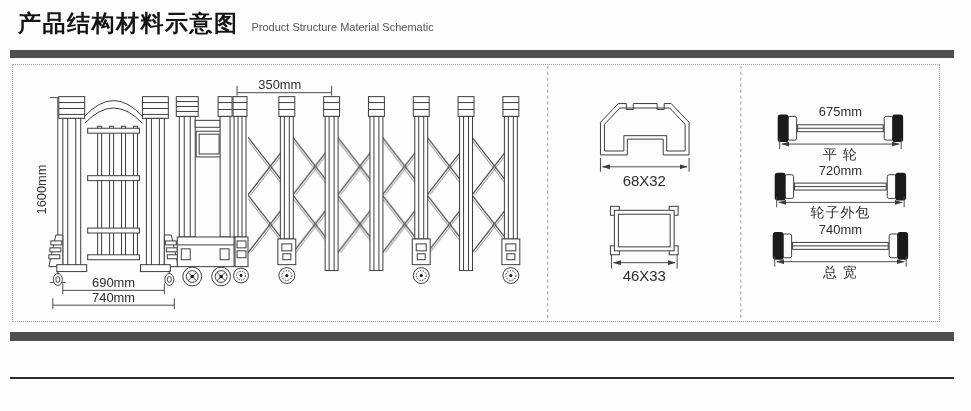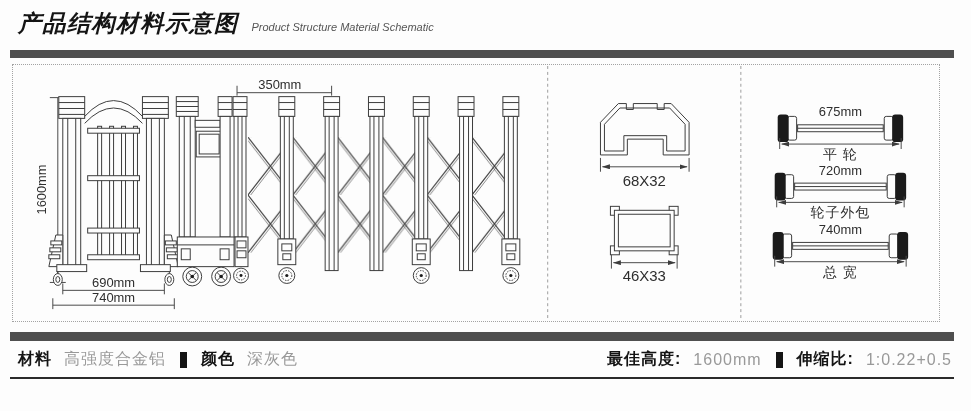--- a/index.html
+++ b/index.html
@@ -1,21 +1,21 @@
 <!DOCTYPE html>
 <html style="--bar: #4f4f4f; --line: #3c3c3c; --muted_text: #999999; --ink: #141414;"><head>
 <meta charset="utf-8">
 <style>
   :root{
     --bar:#4f4f4f; --line:#3c3c3c; --muted_text:#999999; --ink:#141414;
   }
   html,body{margin:0;padding:0;background:#fff;}
   .page{position:relative;width:971px;height:411px;background:#fdfdfd;
         font-family:"Liberation Sans","DejaVu Sans",sans-serif;overflow:hidden;}
-  .header{position:absolute;left:18px;top:8px;display:flex;align-items:baseline;gap:13px;white-space:nowrap;font-style:italic;}
+  .header{position:absolute;left:18px;top:8px;display:flex;align-items:baseline;gap:13px;white-space:nowrap;}
   .title-cn{font-size:23px;font-weight:bold;color:var(--ink);letter-spacing:1.5px;}
   .title-en{font-size:11px;color:#555;}
   .bar-top{position:absolute;left:10px;top:50px;width:944px;height:8px;background:var(--bar);}
   .diagram-box{position:absolute;left:12px;top:64px;width:928px;height:258px;border:1px dotted #a3a3a3;box-sizing:border-box;background:#fdfdfd;}
   .diagram-box svg{display:block;width:100%;height:100%;}
   .bar-mid{position:absolute;left:10px;top:332px;width:944px;height:9px;background:var(--bar);}
   .footer{position:absolute;left:10px;top:341px;width:944px;height:37px;display:flex;align-items:center;justify-content:space-between;font-size:16px;white-space:nowrap;}
   .fgroup{display:flex;align-items:center;}
   .f-left{padding-left:8px;}
   .f-right{padding-right:2px;}
@@ -313,32 +313,16 @@
         <line class="dimln" x1="777" y1="257" x2="777" y2="268"></line>
         <line class="dimln" x1="909" y1="257" x2="909" y2="268"></line>
         <line class="dimln" x1="779" y1="263" x2="907" y2="263" marker-start="url(#ah)" marker-end="url(#ah)"></line>
         <text class="ctxt" x="843" y="278" text-anchor="middle">总 宽</text>
       </g>
     </svg>
   </div>
 
   <div class="bar-mid"></div>
 
-  <div class="footer">
-    <div class="fgroup f-left">
-      <span class="flabel">材料</span>
-      <span class="fvalue">高强度合金铝</span>
-      <span class="fsep"></span>
-      <span class="flabel">颜色</span>
-      <span class="fvalue">深灰色</span>
-    </div>
-    <div class="fgroup f-right">
-      <span class="flabel">最佳高度:</span>
-      <span class="fvalue">1600mm</span>
-      <span class="fsep"></span>
-      <span class="flabel">伸缩比:</span>
-      <span class="fvalue">1:0.22+0.5</span>
-    </div>
-  </div>
 
   <div class="rule-bottom"></div>
 
 </div>
 
 </body></html>

